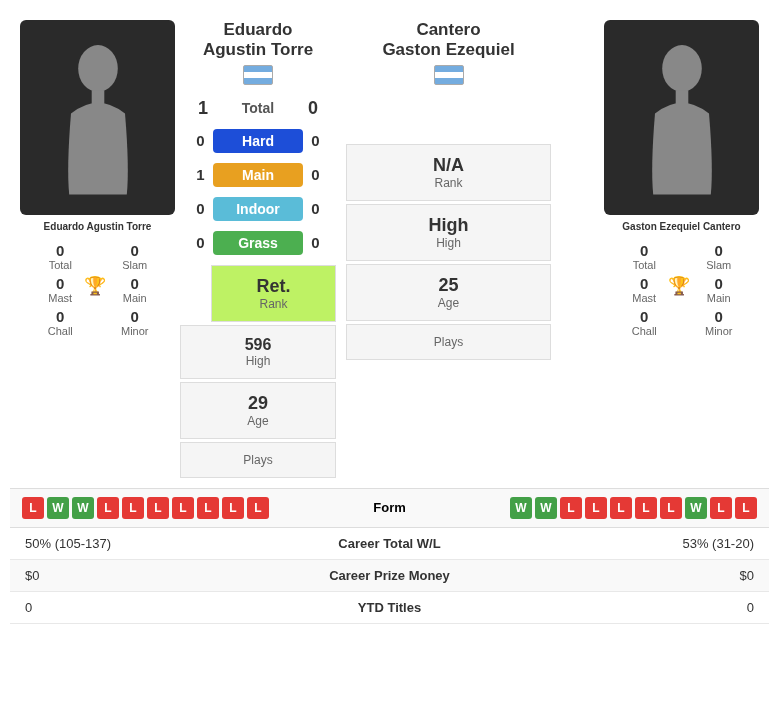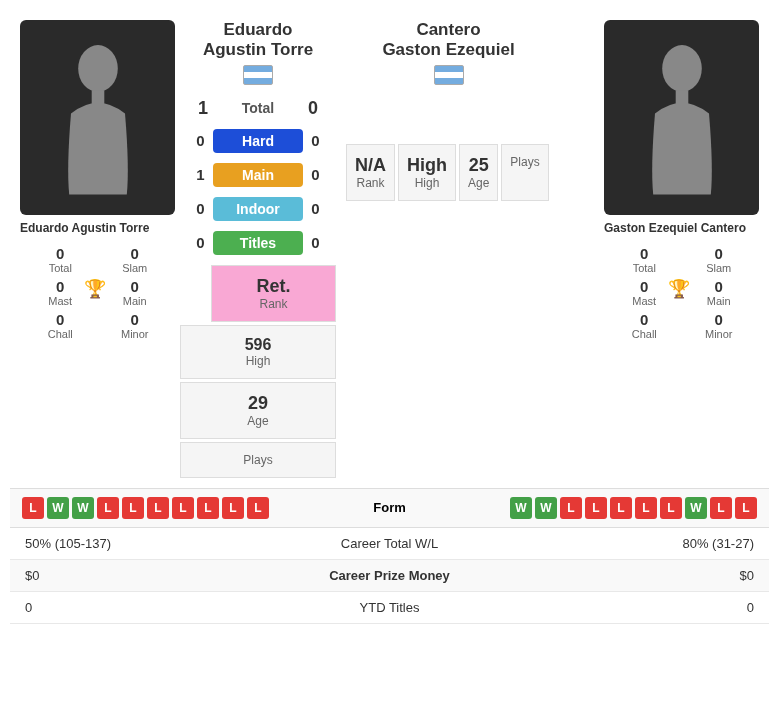--- a/index.html
+++ b/index.html
@@ -24,22 +24,23 @@
       border-radius: 6px;
       position: relative;
       overflow: hidden;
       display: flex;
       align-items: center;
       justify-content: center;
     }
 
     
     .player-name-below {
-      font-size: 12px;
+      font-size: 10px;
       font-weight: 600;
+      text-align: center;
       margin-top: 6px;
       color: #333;
     }
 
     .stat-item {
       display: flex;
       flex-direction: column;
       align-items: center;
     }
 
@@ -115,21 +116,21 @@
     }
 
     .stats-table .left-val {
       text-align: left;
       color: #333;
       width: 220px;
     }
 
     .stats-table .center-label {
       text-align: center;
-      font-weight: 400;
+      font-weight: 700;
       color: #333;
       width: 220px;
     }
 
     .stats-table .right-val {
       text-align: right;
       color: #333;
       width: 220px;
     }
 
@@ -222,27 +223,27 @@
           <span class="surface-badge surface-clay">Main</span>
           <span style="font-size:15px; font-weight:600; width:25px; text-align:center; color:#333;">0</span>
         </div>
         <div style="display:flex; align-items:center; justify-content:space-between; padding:4px 8px; margin-bottom:2px;">
           <span style="font-size:15px; font-weight:600; width:25px; text-align:center; color:#333;">0</span>
           <span class="surface-badge surface-indoor">Indoor</span>
           <span style="font-size:15px; font-weight:600; width:25px; text-align:center; color:#333;">0</span>
         </div>
         <div style="display:flex; align-items:center; justify-content:space-between; padding:4px 8px; margin-bottom:2px;">
           <span style="font-size:15px; font-weight:600; width:25px; text-align:center; color:#333;">0</span>
-          <span class="surface-badge surface-grass">Titles</span>
+          <span class="surface-badge surface-grass">Grass</span>
           <span style="font-size:15px; font-weight:600; width:25px; text-align:center; color:#333;">0</span>
         </div>
       </div>
 
       <div style="display:flex; flex-direction:column; width:100%; gap:3px; margin-top:4px;">
-        <div style="background:#f9a8d4; border:1px solid #ddd; display:flex; flex-direction:column; align-items:center; padding:10px 8px;margin-left:31px;">
+        <div style="background:#bef264; border:1px solid #ddd; display:flex; flex-direction:column; align-items:center; padding:10px 8px;margin-left:31px;">
           <span style="font-size:18px; font-weight:700;">Ret.</span>
           <span style="font-size:12px; color:#666;">Rank</span>
         </div>
         <div style="background:#f5f5f5; border:1px solid #ddd; display:flex; flex-direction:column; align-items:center; padding:10px 8px;">
           <span style="font-size:16px; font-weight:700;">596</span>
           <span style="font-size:12px; color:#666;">High</span>
         </div>
         <div style="background:#f5f5f5; border:1px solid #ddd; display:flex; flex-direction:column; align-items:center; padding:10px 8px;">
           <span style="font-size:18px; font-weight:700;">29</span>
           <span style="font-size:12px; color:#666;">Age</span>
@@ -257,21 +258,21 @@
     <div style="display:flex; flex-direction:column; align-items:center; width:310px; padding: 0 5px;">
 
       <div style="text-align:center; margin-bottom:4px;">
         <div style="font-size:17px; font-weight:700; line-height:1.2;">Cantero</div>
         <div style="font-size:17px; font-weight:700; line-height:1.2;">Gaston Ezequiel</div>
         <div style="margin-top:4px;">
           <div style="width:30px; height:20px; display:inline-block; background:linear-gradient(to bottom, #74acdf 0%, #74acdf 33%, #fff 33%, #fff 66%, #74acdf 66%, #74acdf 100%); border:1px solid #aaa; border-radius:2px;"></div>
         </div>
       </div>
 
-      <div style="display:flex; flex-direction:row; width:100%; gap:3px; margin-top:52px;">
+      <div style="display:flex; flex-direction:column; width:100%; gap:3px; margin-top:52px;">
         <div style="background:#f5f5f5; border:1px solid #ddd; display:flex; flex-direction:column; align-items:center; padding:10px 8px;">
           <span style="font-size:18px; font-weight:700;">N/A</span>
           <span style="font-size:12px; color:#666;">Rank</span>
         </div>
         <div style="background:#f5f5f5; border:1px solid #ddd; display:flex; flex-direction:column; align-items:center; padding:10px 8px;">
           <span style="font-size:18px; font-weight:700;">High</span>
           <span style="font-size:12px; color:#666;">High</span>
         </div>
         <div style="background:#f5f5f5; border:1px solid #ddd; display:flex; flex-direction:column; align-items:center; padding:10px 8px;">
           <span style="font-size:18px; font-weight:700;">25</span>
@@ -351,21 +352,21 @@
       <div class="form-badge L">L</div>
       <div class="form-badge L">L</div>
     </div>
   </div>
 
   <table class="stats-table">
     <tbody>
         <tr>
       <td class="left-val">50% (105-137)</td>
       <td class="center-label">Career Total W/L</td>
-      <td class="right-val">80% (31-27)</td>
+      <td class="right-val">53% (31-20)</td>
     </tr>
     <tr>
       <td class="left-val">$0</td>
       <td class="center-label" style="font-weight:700;">Career Prize Money</td>
       <td class="right-val">$0</td>
     </tr>
     <tr>
       <td class="left-val">0</td>
       <td class="center-label">YTD Titles</td>
       <td class="right-val">0</td>

